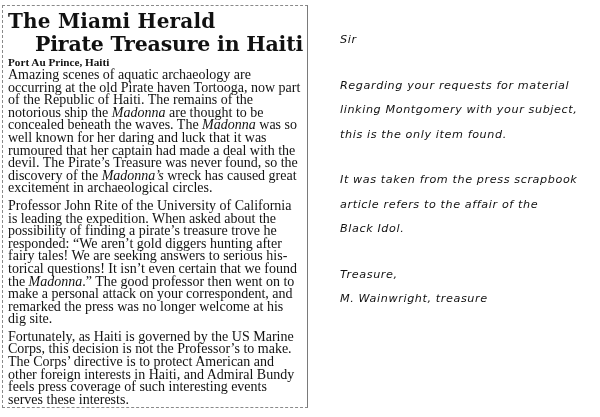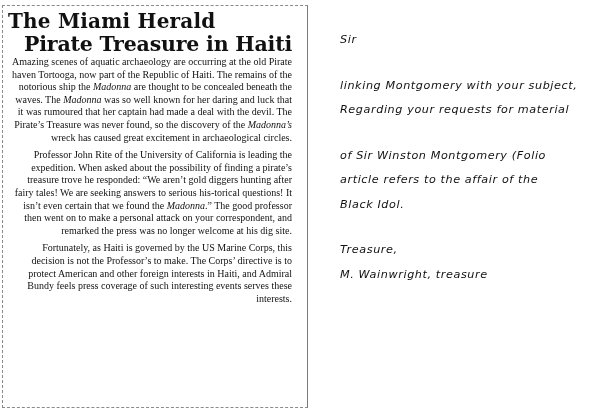--- a/index.html
+++ b/index.html
@@ -1,65 +1,67 @@
 <!DOCTYPE html>
 <html><head>
   <meta charset="utf-8">
   <style>
     html, body { margin: 0; padding: 0; background: #ffffff; }
     body { width: 600px; height: 417px; position: relative; overflow: hidden; }
     .clipping {
       position: absolute; left: 2px; top: 5px; width: 306px; height: 403px;
       border: 1px solid #7a7a7a; border-top: 1px dashed #8a8a8a; border-bottom: 1px dashed #8a8a8a; border-left: 1px dashed #8a8a8a;
-      background: #ffffff; box-sizing: border-box; padding: 2px 15px 0 5px;
+      background: #ffffff; box-sizing: border-box; padding: 2px 4px 0 5px;
       font-family: "Liberation Serif", serif; color: #111;
     }
     .masthead {
       font-family: "DejaVu Serif", serif; font-weight: bold; font-size: 20px;
       line-height: 22px; letter-spacing: 0.2px; margin-top: 2px; font-style: normal;
     }
     .headline {
       font-family: "DejaVu Serif", serif; font-weight: bold; font-size: 20.5px;
       line-height: 24px; letter-spacing: -0.2px; white-space: nowrap; text-align: right;
     }
     .dateline, .byline { font-weight: bold; font-size: 11.2px; line-height: 13px; }
-    .para { font-size: 10px; line-height: 12.6px; margin: 0; text-align: right; }
+    .para { font-size: 14px; line-height: 12.6px; margin: 0; }
     .para + .para { margin-top: 5px; }
     .para i { font-style: italic; }
     .note {
       position: absolute; left: 340px; top: 28px; width: 250px;
       font-family: "DejaVu Sans", sans-serif; font-style: italic; font-size: 11.2px;
       color: #111; letter-spacing: 0.6px;
     }
     .note .line { height: 24.5px; line-height: 24.5px; white-space: nowrap; }
     .note .gap { height: 21px; }
     .note .salutation { margin-bottom: 0; }
   </style>
 </head>
 <body>
 
 <div class="clipping">
   <div class="masthead">The Miami Herald</div>
   <div class="headline">Pirate Treasure in Haiti</div>
+  <div class="dateline">Port Au Prince, Haiti</div>
   <p class="para">
     <span> Amazing scenes of aquatic archaeology are occurring at the old Pirate haven Tortooga, now part of the Republic of Haiti. The remains of the notorious ship the </span><i>Madonna</i><span> are thought to be concealed beneath the waves. The </span><i>Madonna</i><span> was so well known for her daring and luck that it was rumoured that her captain had made a deal with the devil. The Pirate’s Treasure was never found, so the discovery of the </span><i>Madonna’s</i><span> wreck has caused great excitement in archaeological circles.</span>
   </p>
   <p class="para">
     <span> Professor John Rite of the University of California is leading the expedition. When asked about the possibility  of finding a pirate’s treasure trove he responded: “We aren’t gold diggers hunting after fairy tales! We are seeking answers to serious his-torical questions! It isn’t even certain that we found the </span><i>Madonna</i><span>.” The good professor then went on to make a personal attack on your correspondent, and remarked the press was no longer welcome at his dig site.</span>
   </p>
   <p class="para">
     <span> Fortunately, as Haiti is governed by the US Marine Corps, this decision is not the Professor’s to make. The Corps’ directive is to protect American and other foreign interests in Haiti, and Admiral Bundy feels press coverage of such interesting events serves these interests.</span>
   </p>
 </div>
 
 <div class="note">
   <div class="line salutation">Sir</div>
   <div class="gap"></div>
+  <div class="line">Regarding your requests for material</div>
   <div class="line">linking Montgomery with your subject,</div>
-  <div class="line">Regarding your requests for material</div>
+  <div class="line">this is the only item found.</div>
   <div class="gap"></div>
-  <div class="line">of Sir Winston Montgomery (Folio</div>
+  <div class="line">It was taken from the press scrapbook</div>
   <div class="line">article refers to the affair of the</div>
   <div class="line">Black Idol.</div>
   <div class="gap"></div>
   <div class="line">Treasure,</div>
   <div class="line">M. Wainwright, treasure</div>
 </div>
 
 </body></html>

